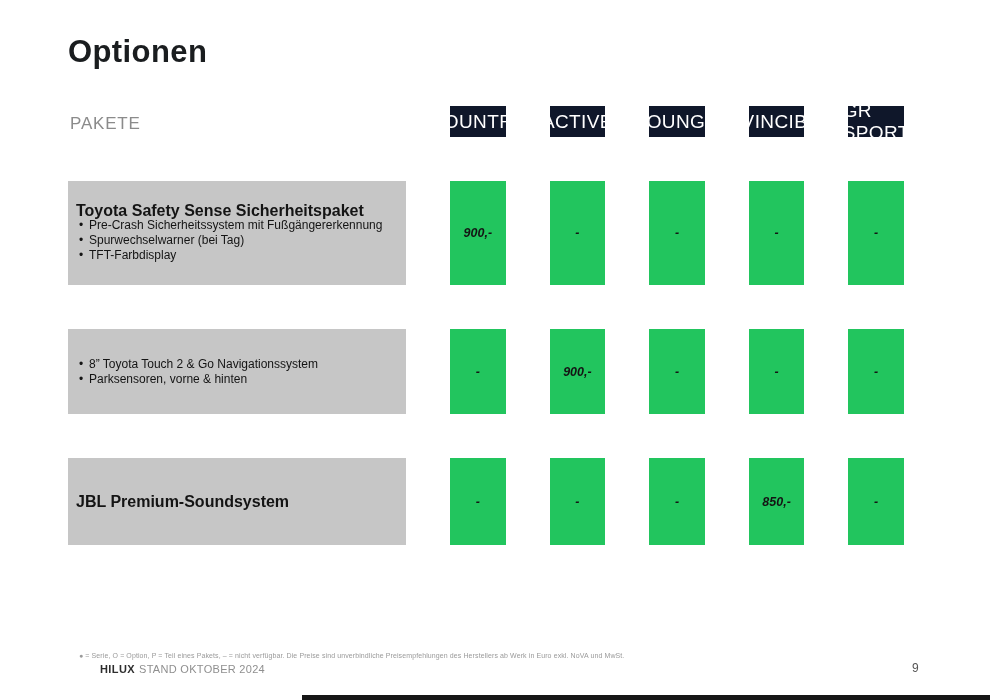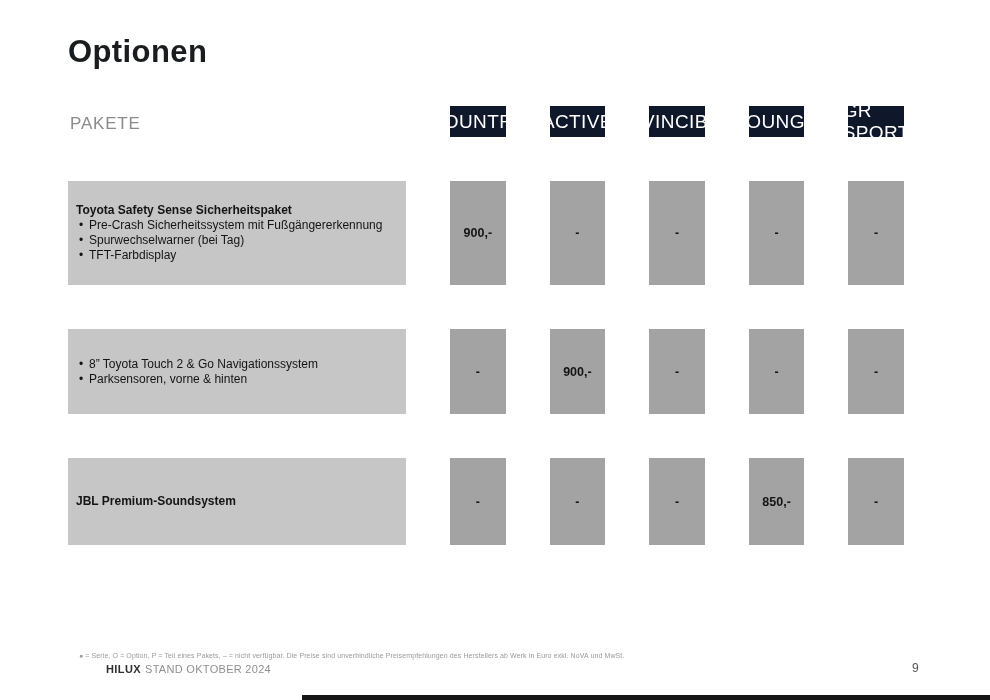--- a/index.html
+++ b/index.html
@@ -32,39 +32,39 @@
   }
   .head {
     background:#0f172a; color:#ffffff;
     display:flex; align-items:center; justify-content:center;
     font-size:19px; letter-spacing:0.4px;
   }
   .desc {
     background:#c6c6c6; padding:3px 8px;
     display:flex; flex-direction:column; justify-content:center;
   }
-  .pkg-title { font-size:12px; font-weight:700; line-height:15px; }
+  .pkg-title { font-size:16px; font-weight:700; line-height:15px; }
   .pkg-items { list-style:none; }
   .pkg-items li {
     font-size:12px; line-height:15px;
     padding-left:13px; position:relative;
   }
   .pkg-items li::before { content:"\2022"; position:absolute; left:3px; }
   .val {
-    background:#a3a3a3;
+    background:#22c55e;
     display:flex; align-items:center; justify-content:center;
-    font-size:12.5px; font-weight:700;
+    font-size:12.5px; font-weight:700;font-style:italic;
   }
 
   .footnote {
     position:absolute; left:63px; top:652px;
     font-size:7px; color:#9a9a9a; letter-spacing:0.1px;
   }
   .page-footer {
-    position:absolute; left:63px; top:663px; font-size:11px;padding-left:27px;
+    position:absolute; left:57px; top:663px; font-size:11px;padding-left:27px;
   }
   .footer-brand { font-weight:700; color:#2e2e2e; letter-spacing:0.4px; }
   .footer-stand { color:#8f8f8f; margin-left:4px; letter-spacing:0.3px; }
   .page-number {
     position:absolute; left:896px; top:661px;
     font-size:12px; color:#555555;
   }
   .bottom-bar {
     position:absolute; left:286px; right:0; bottom:0; height:5px;
     background:#161616;
@@ -75,22 +75,22 @@
 
 <div class="sheet">
 
   <h1 class="page-title">Optionen</h1>
 
   <div class="options-table">
 
     <div class="cell head-label">PAKETE</div>
     <div class="cell head">COUNTRY</div>
     <div class="cell head">ACTIVE</div>
+    <div class="cell head">LOUNGE</div>
     <div class="cell head">INVINCIBLE</div>
-    <div class="cell head">LOUNGE</div>
     <div class="cell head">GR SPORT</div>
 
     <div class="cell desc">
       <div class="pkg-title">Toyota Safety Sense Sicherheitspaket</div>
       <ul class="pkg-items">
         <li>Pre-Crash Sicherheitssystem mit Fußgängererkennung</li>
         <li>Spurwechselwarner (bei Tag)</li>
         <li>TFT-Farbdisplay</li>
       </ul>
     </div>

